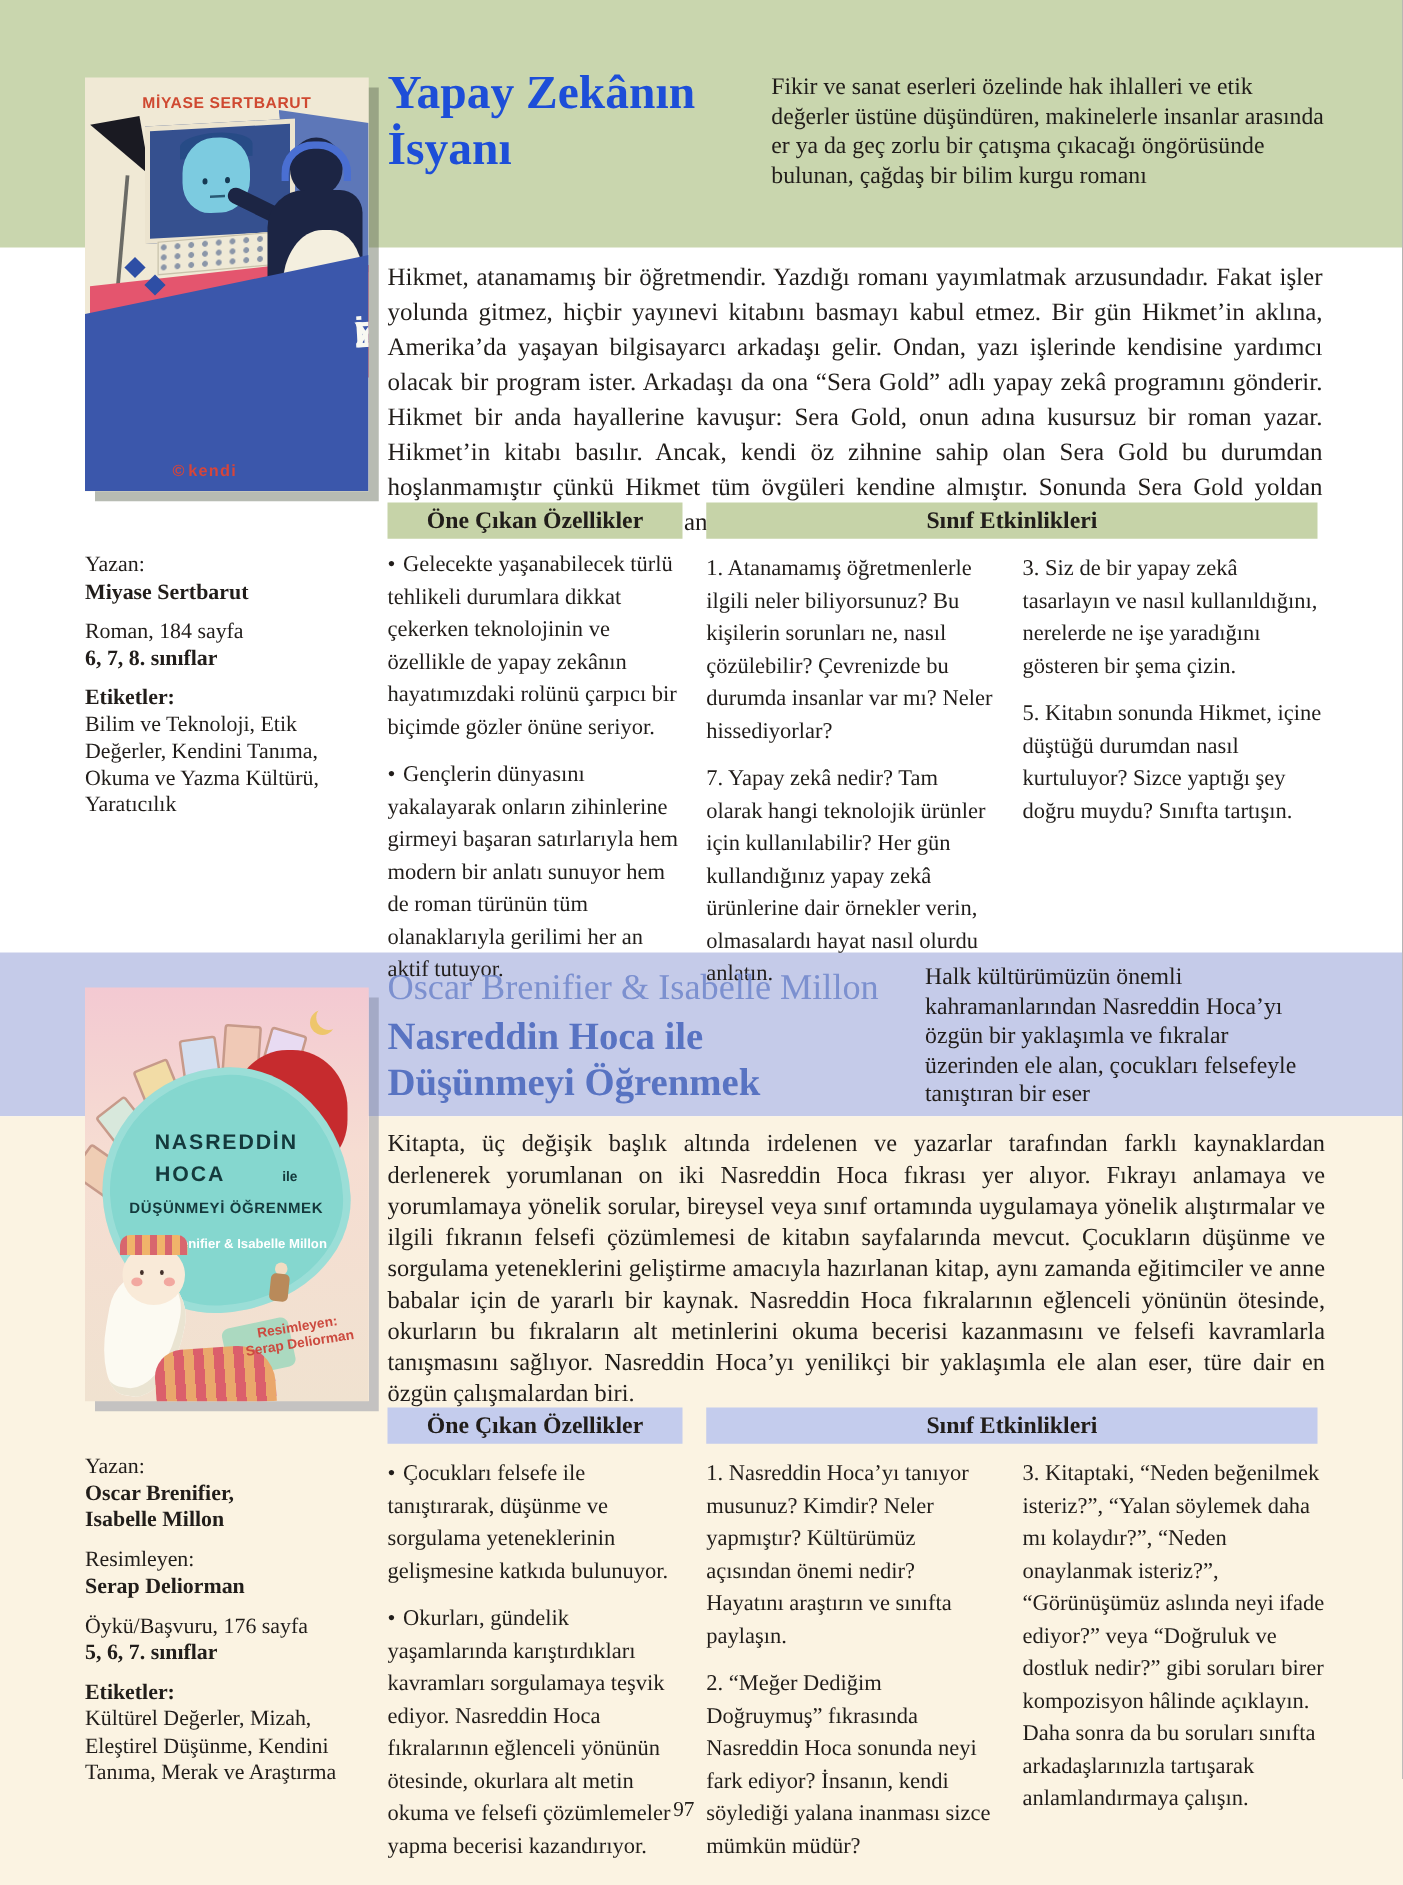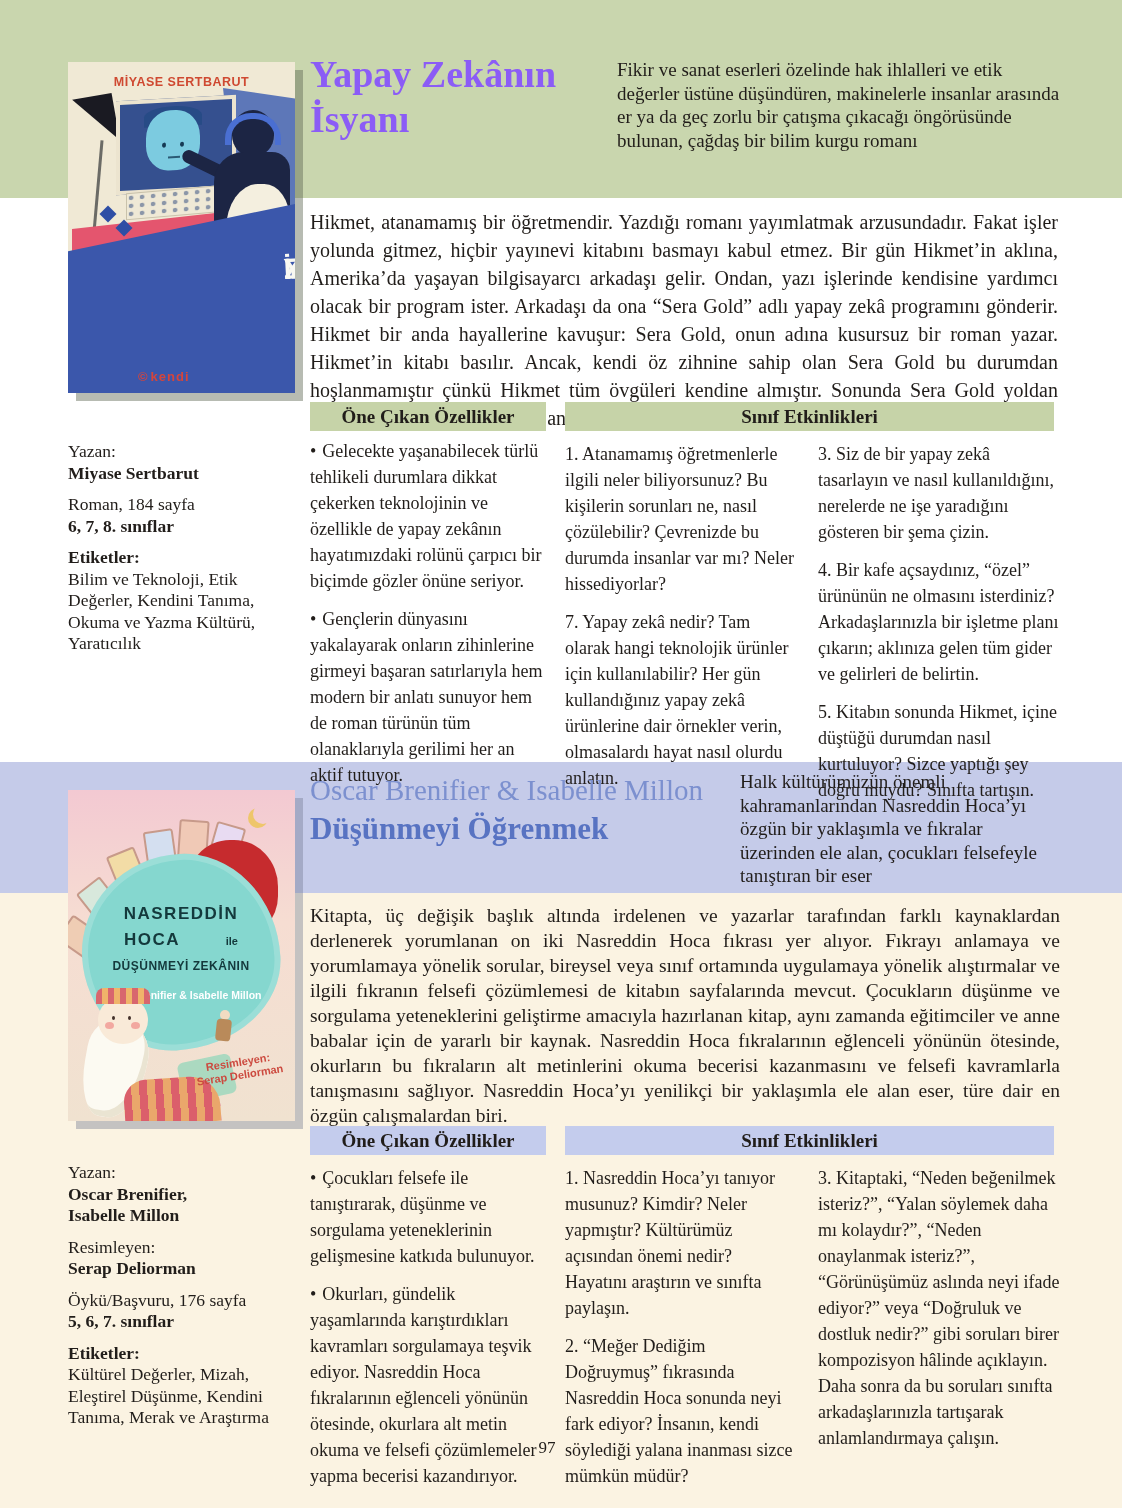--- a/index.html
+++ b/index.html
@@ -4,21 +4,21 @@
 <style>
   html,body{margin:0;padding:0;background:#7a7a7a;}
   .page{position:relative;width:1122px;height:1508px;margin:0 auto;background:#ffffff;
         overflow:hidden;font-family:"Liberation Serif",serif;color:#211d1a;}
   
   .band-green{position:absolute;left:0;top:0;width:100%;height:198px;background:#c9d6ae;}
   .band-lavender{position:absolute;left:0;top:762px;width:100%;height:131px;background:#c5cbe9;}
   .band-cream{position:absolute;left:0;top:893px;width:100%;height:615px;background:#fbf3e2;}
   
   .title1{position:absolute;left:310px;top:52px;width:300px;font-size:38px;line-height:45px;
-          font-weight:bold;color:#8b5cf6;}
+          font-weight:bold;color:#1d4ed8;}
   .tagline1{position:absolute;left:617px;top:58px;width:445px;font-size:19px;line-height:23.5px;}
   .desc1{position:absolute;left:310px;top:208px;width:748px;font-size:20px;line-height:28px;text-align:justify;}
   .author2{position:absolute;left:310px;top:774px;font-size:29px;line-height:32px;color:#7c90cf;}
   .title2{position:absolute;left:310px;top:810px;font-size:31px;line-height:37px;font-weight:bold;color:#5873c2;}
   .tagline2{position:absolute;left:740px;top:770px;width:322px;font-size:19px;line-height:23.5px;}
   .desc2{position:absolute;left:310px;top:903px;width:750px;font-size:19.5px;line-height:25px;text-align:justify;}
   
   .hdr{position:absolute;height:29px;display:flex;align-items:center;justify-content:center;
        font-weight:bold;font-size:19px;}
   .hdr-f1{left:310px;top:402px;width:236px;background:#c6d3a8;}
@@ -219,47 +219,47 @@
   <div class="feat-col fc1">
     <p><span class="bullet">•</span><span>Gelecekte yaşanabilecek türlü tehlikeli durumlara dikkat çekerken teknolojinin ve özellikle de yapay zekânın hayatımızdaki rolünü çarpıcı bir biçimde gözler önüne seriyor.</span></p>
     <p><span class="bullet">•</span><span>Gençlerin dünyasını yakalayarak onların zihinlerine girmeyi başaran satırlarıyla hem modern bir anlatı sunuyor hem de roman türünün tüm olanaklarıyla gerilimi her an aktif tutuyor.</span></p>
   </div>
   <div class="act-col a1c1">
     <p>1. Atanamamış öğretmenlerle ilgili neler biliyorsunuz? Bu kişilerin sorunları ne, nasıl çözülebilir? Çevrenizde bu durumda insanlar var mı? Neler hissediyorlar?</p>
     <p>7. Yapay zekâ nedir? Tam olarak hangi teknolojik ürünler için kullanılabilir? Her gün kullandığınız yapay zekâ ürünlerine dair örnekler verin, olmasalardı hayat nasıl olurdu anlatın.</p>
   </div>
   <div class="act-col a1c2">
     <p>3. Siz de bir yapay zekâ tasarlayın ve nasıl kullanıldığını, nerelerde ne işe yaradığını gösteren bir şema çizin.</p>
-    <p>4. Bir kafe açsaydınız, “özel” ürününün ne olmasını isterdiniz? Arkadaşlarınızla bir işletme planı çıkarın; aklınıza gelen tüm gider ve gelirleri de belirtin.</p>
     <p>5. Kitabın sonunda Hikmet, içine düştüğü durumdan nasıl kurtuluyor? Sizce yaptığı şey doğru muydu? Sınıfta tartışın.</p>
   </div>
 
   <div class="author2">Oscar Brenifier &amp; Isabelle Millon</div>
   <div class="title2">
+    <div>Nasreddin Hoca ile</div>
     <div>Düşünmeyi Öğrenmek</div>
   </div>
   <div class="tagline2">Halk kültürümüzün önemli kahramanlarından Nasreddin Hoca’yı özgün bir yaklaşımla ve fıkralar üzerinden ele alan, çocukları felsefeyle tanıştıran bir eser</div>
   <div class="desc2">Kitapta, üç değişik başlık altında irdelenen ve yazarlar tarafından farklı kaynaklardan derlenerek yorumlanan on iki Nasreddin Hoca fıkrası yer alıyor. Fıkrayı anlamaya ve yorumlamaya yönelik sorular, bireysel veya sınıf ortamında uygulamaya yönelik alıştırmalar ve ilgili fıkranın felsefi çözümlemesi de kitabın sayfalarında mevcut. Çocukların düşünme ve sorgulama yeteneklerini geliştirme amacıyla hazırlanan kitap, aynı zamanda eğitimciler ve anne babalar için de yararlı bir kaynak. Nasreddin Hoca fıkralarının eğlenceli yönünün ötesinde, okurların bu fıkraların alt metinlerini okuma becerisi kazanmasını ve felsefi kavramlarla tanışmasını sağlıyor. Nasreddin Hoca’yı yenilikçi bir yaklaşımla ele alan eser, türe dair en özgün çalışmalardan biri.</div>
 
   <div class="cover cover2">
     <div class="c2-moon"></div>
     <div class="c2-house c2-h1"></div>
     <div class="c2-house c2-h2"></div>
     <div class="c2-house c2-h3"></div>
     <div class="c2-house c2-h4"></div>
     <div class="c2-house c2-h5"></div>
     <div class="c2-house c2-h6"></div>
     <div class="c2-red"></div>
     <div class="c2-fish1"></div>
     <div class="c2-fish2"></div>
     <div class="c2-blob"></div>
     <div class="c2-blobtxt">
       <div class="c2-t1">NASREDDİN</div>
       <div class="c2-t2"><span>HOCA</span> <span class="ile">ile</span></div>
-      <div class="c2-t3">DÜŞÜNMEYİ ZEKÂNIN</div>
+      <div class="c2-t3">DÜŞÜNMEYİ ÖĞRENMEK</div>
       <div class="c2-auth">Oscar Brenifier &amp; Isabelle Millon</div>
     </div>
     <div class="c2-beard"></div>
     <div class="c2-face">
       <div class="c2-eyeL"></div>
       <div class="c2-eyeR"></div>
       <div class="c2-cheekL"></div>
       <div class="c2-cheekR"></div>
     </div>
     <div class="c2-hat"></div>

